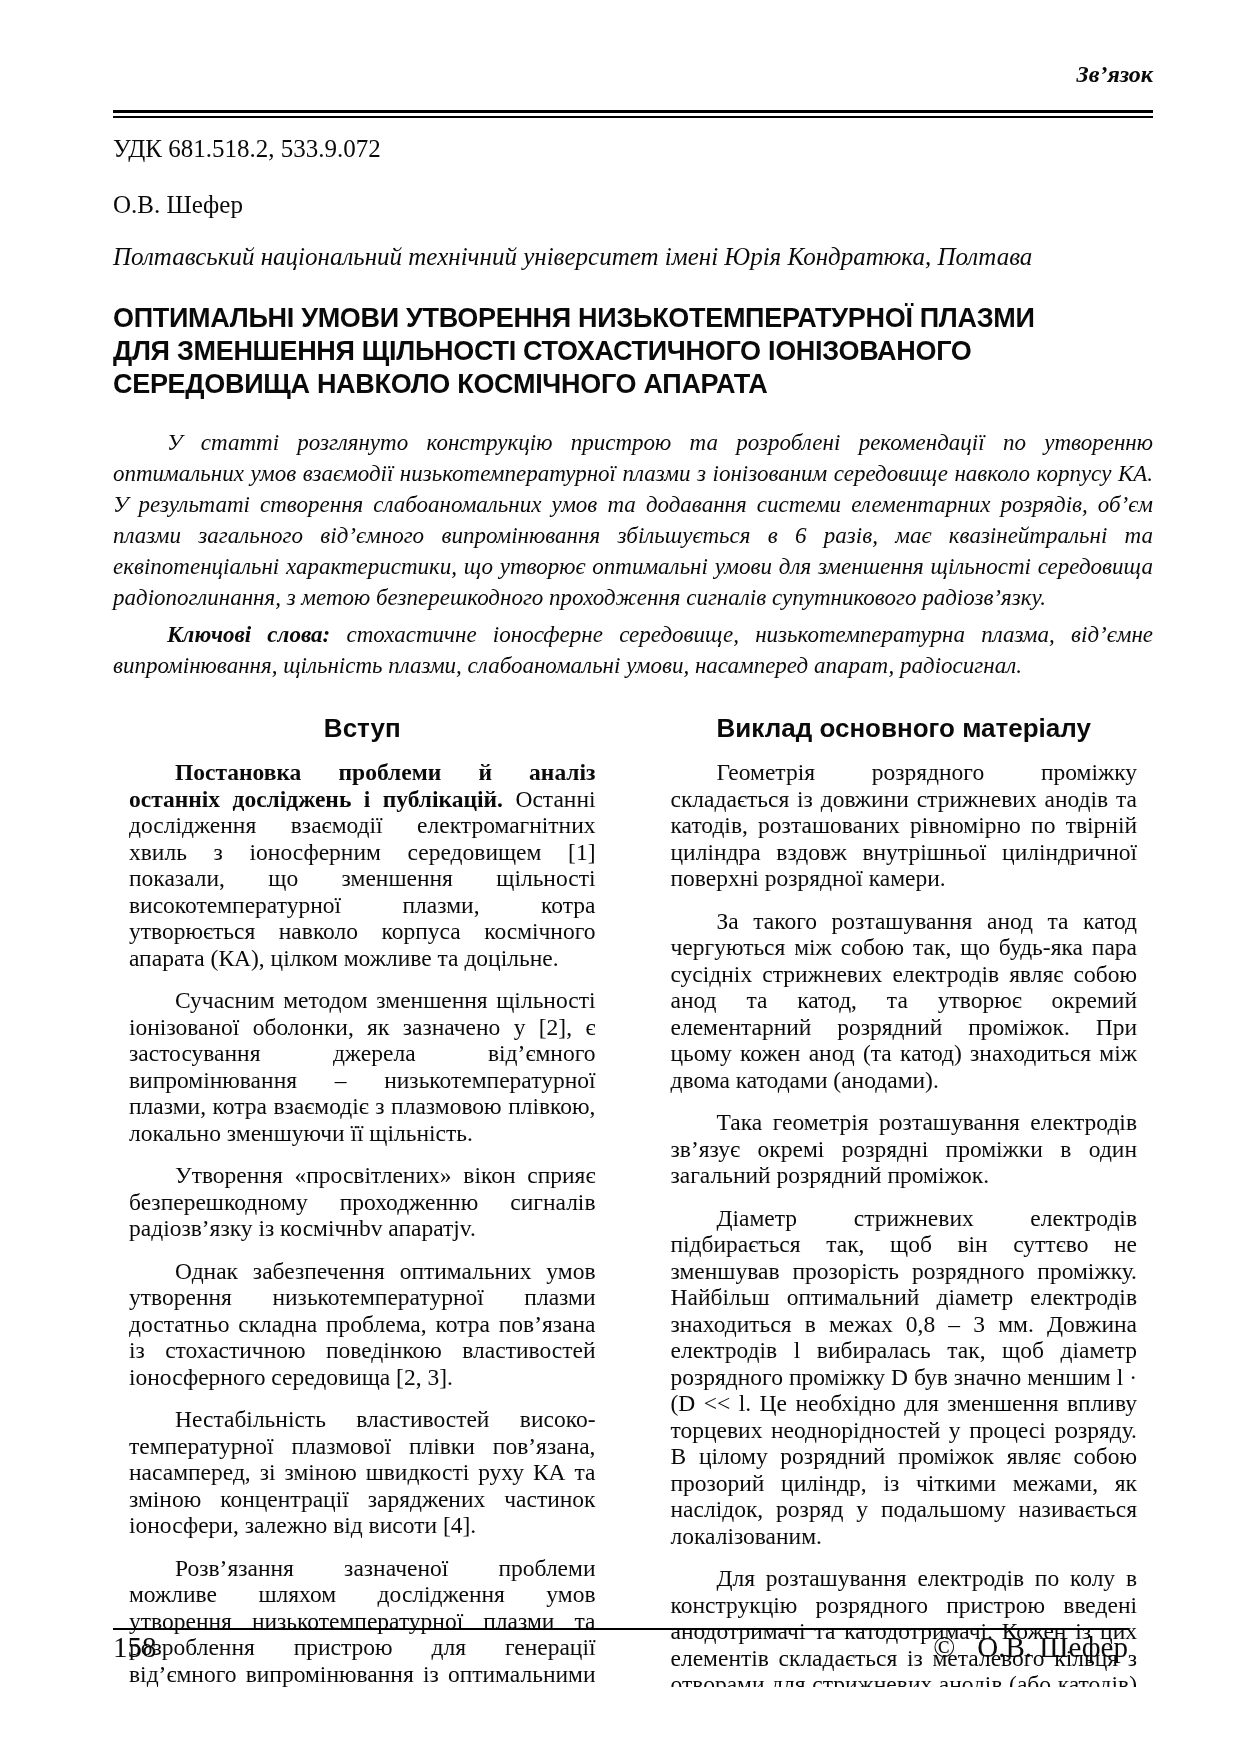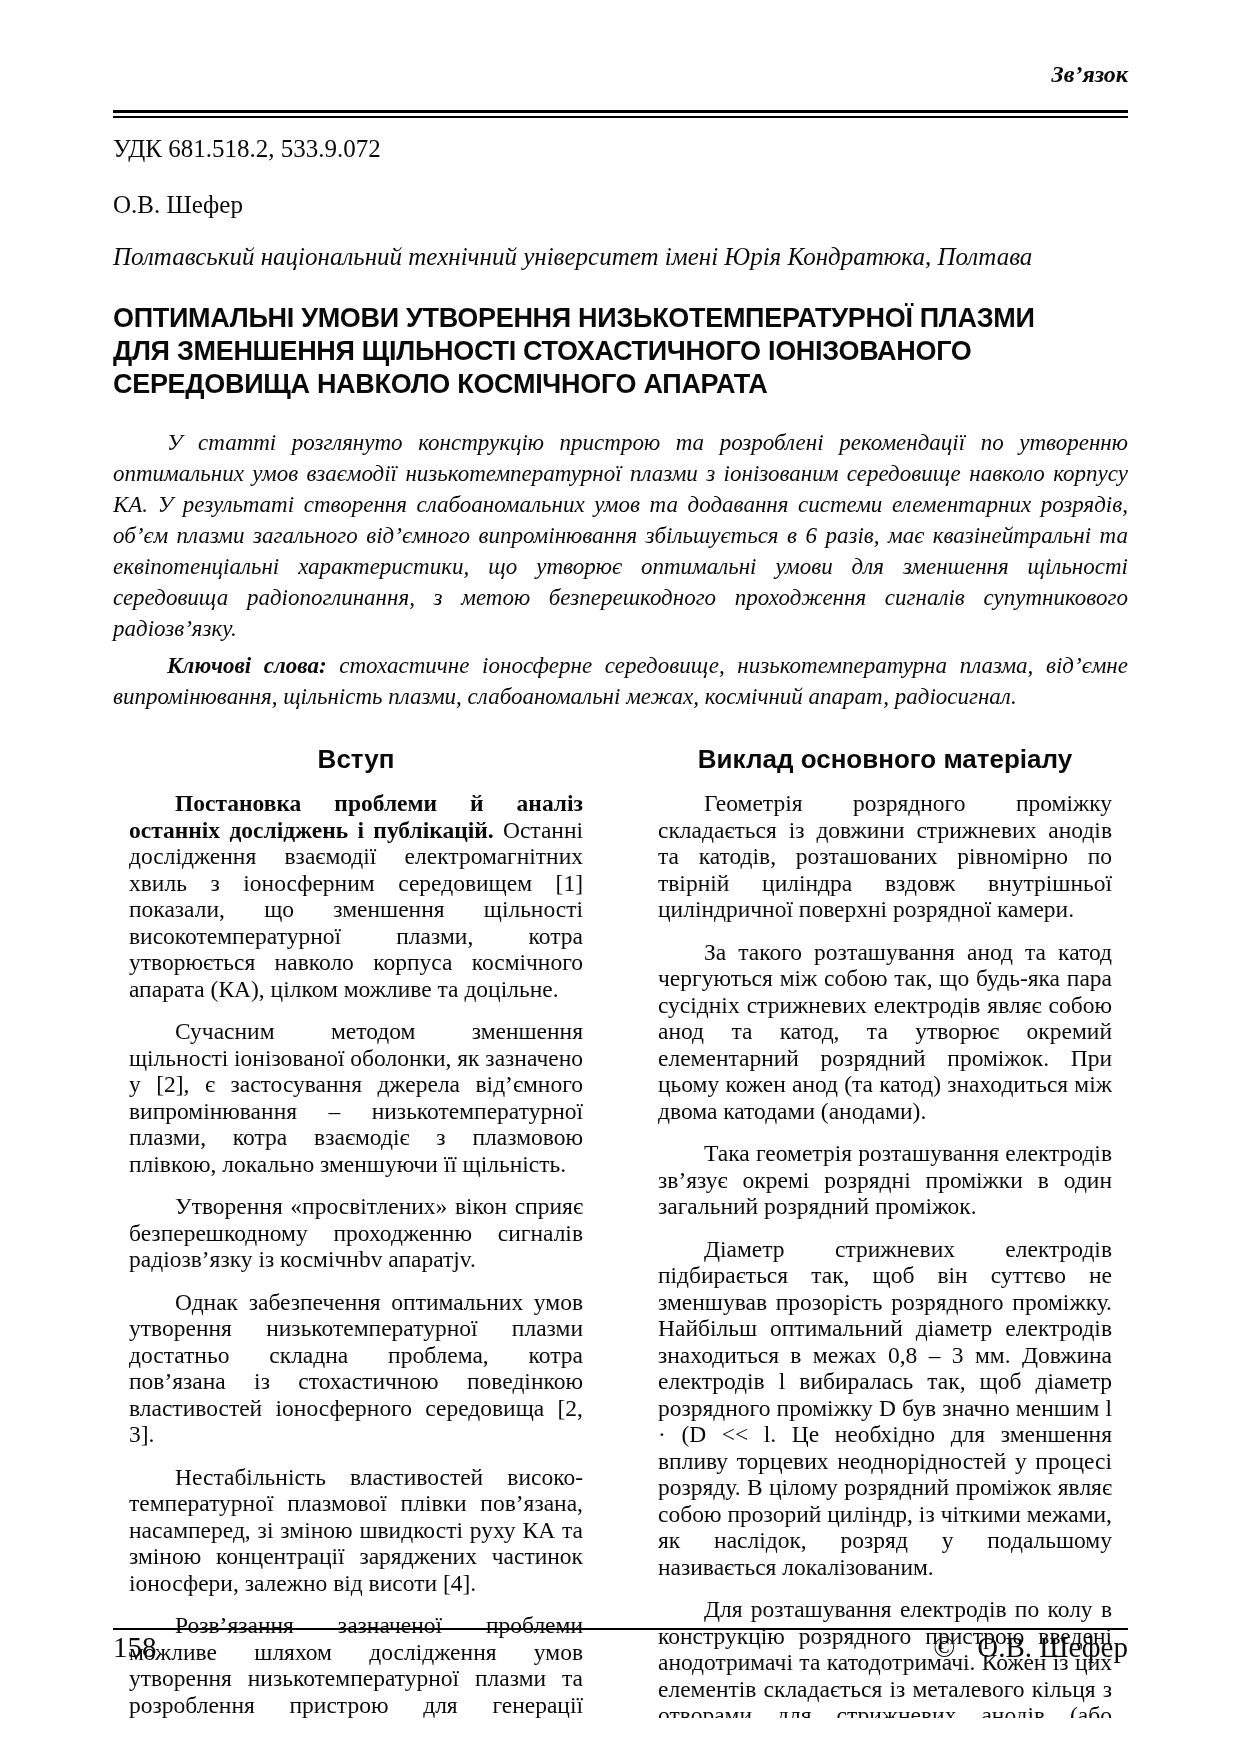--- a/index.html
+++ b/index.html
@@ -2,21 +2,21 @@
 <html lang="uk"><head>
 <meta charset="utf-8">
 <style>
   html,body{margin:0;padding:0;background:#e8e8e8;}
   .page{
     position:relative;
     width:1240px;height:1754px;
     margin:0 auto;
     background:#ffffff;
     box-sizing:border-box;
-    padding:60px 112px 0 113px;
+    padding:60px 87px 0 113px;
     color:#0a0a0a;
     font-family:"Liberation Serif", serif;
   }
   .running-head{
     text-align:right;
     font-family:"Liberation Serif", serif;
     font-style:italic;
     font-weight:bold;
     font-size:24px;
     line-height:28px;
@@ -109,21 +109,21 @@
   <div class="affiliation">Полтавський національний технічний університет імені Юрія Кондратюка, Полтава</div>
 
   <div class="title">
     <div>ОПТИМАЛЬНІ УМОВИ УТВОРЕННЯ НИЗЬКОТЕМПЕРАТУРНОЇ ПЛАЗМИ</div>
     <div>ДЛЯ ЗМЕНШЕННЯ ЩІЛЬНОСТІ СТОХАСТИЧНОГО ІОНІЗОВАНОГО</div>
     <div>СЕРЕДОВИЩА НАВКОЛО КОСМІЧНОГО АПАРАТА</div>
   </div>
 
   <p class="abstract">У статті розглянуто конструкцію пристрою та розроблені рекомендації по утворенню оптимальних умов взаємодії низькотемпературної плазми з іонізованим середовище навколо корпусу КА. У результаті створення слабоаномальних умов та додавання системи елементарних розрядів, об’єм плазми загального від’ємного випромінювання збільшується в 6 разів, має квазінейтральні та еквіпотенціальні характеристики, що утворює оптимальні умови для зменшення щільності середовища радіопоглинання, з метою безперешкодного проходження сигналів супутникового радіозв’язку.</p>
 
-  <p class="keywords"><b>Ключові слова:</b> <span>стохастичне іоносферне середовище, низькотемпературна плазма, від’ємне випромінювання, щільність плазми, слабоаномальні межах, космічний апарат, радіосигнал.</span></p>
+  <p class="keywords"><b>Ключові слова:</b> <span>стохастичне іоносферне середовище, низькотемпературна плазма, від’ємне випромінювання, щільність плазми, слабоаномальні умови, насамперед апарат, радіосигнал.</span></p>
 
   <div class="columns">
 
     <div class="col">
       <h2>Вступ</h2>
       <p><b class="lead">Постановка проблеми й аналіз останніх досліджень і публікацій.</b> <span>Останні дослідження взаємодії електромагнітних хвиль з іоносферним середовищем [1] показали, що зменшення щільності високотемпературної плазми, котра утворюється навколо корпуса космічного апарата (КА), цілком можливе та доцільне.</span></p>
       <p>Сучасним методом зменшення щільності іонізованої оболонки, як зазначено у [2], є застосування джерела від’ємного випромінювання – низькотемпературної плазми, котра взаємодіє з плазмовою плівкою, локально зменшуючи її щільність.</p>
       <p>Утворення «просвітлених» вікон сприяє безперешкодному проходженню сигналів радіозв’язку із космічнbv апаратjv.</p>
       <p>Однак забезпечення оптимальних умов утворення низькотемпературної плазми достатньо складна проблема, котра пов’язана із стохастичною поведінкою властивостей іоносферного середовища [2, 3].</p>
       <p>Нестабільність властивостей високо-температурної плазмової плівки пов’язана, насамперед, зі зміною швидкості руху КА та зміною концентрації заряджених частинок іоносфери, залежно від висоти [4].</p>

